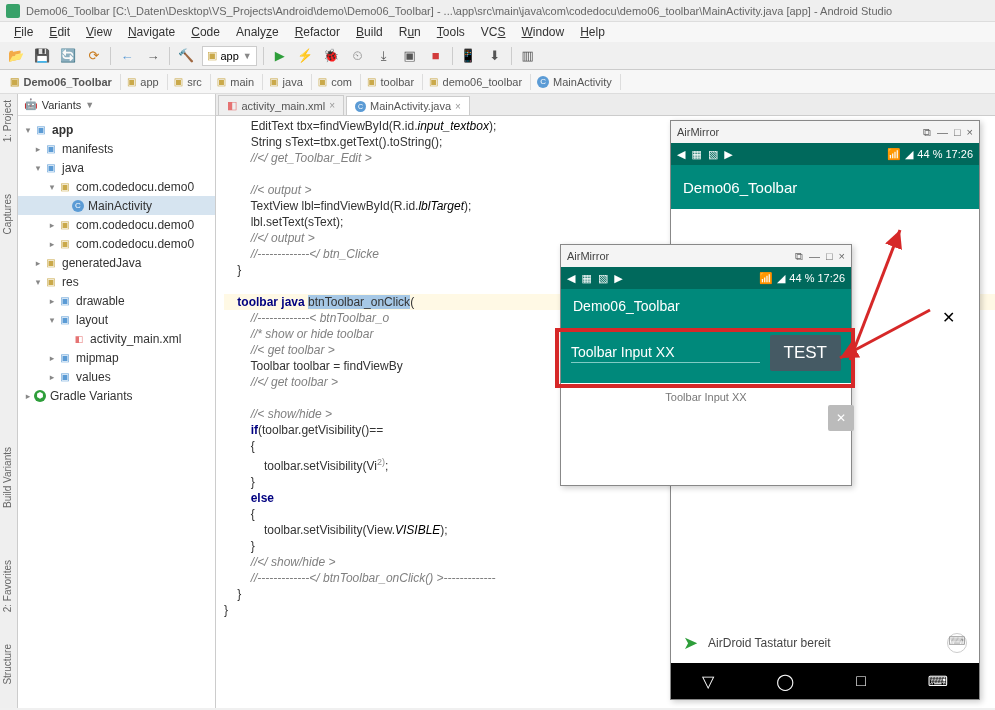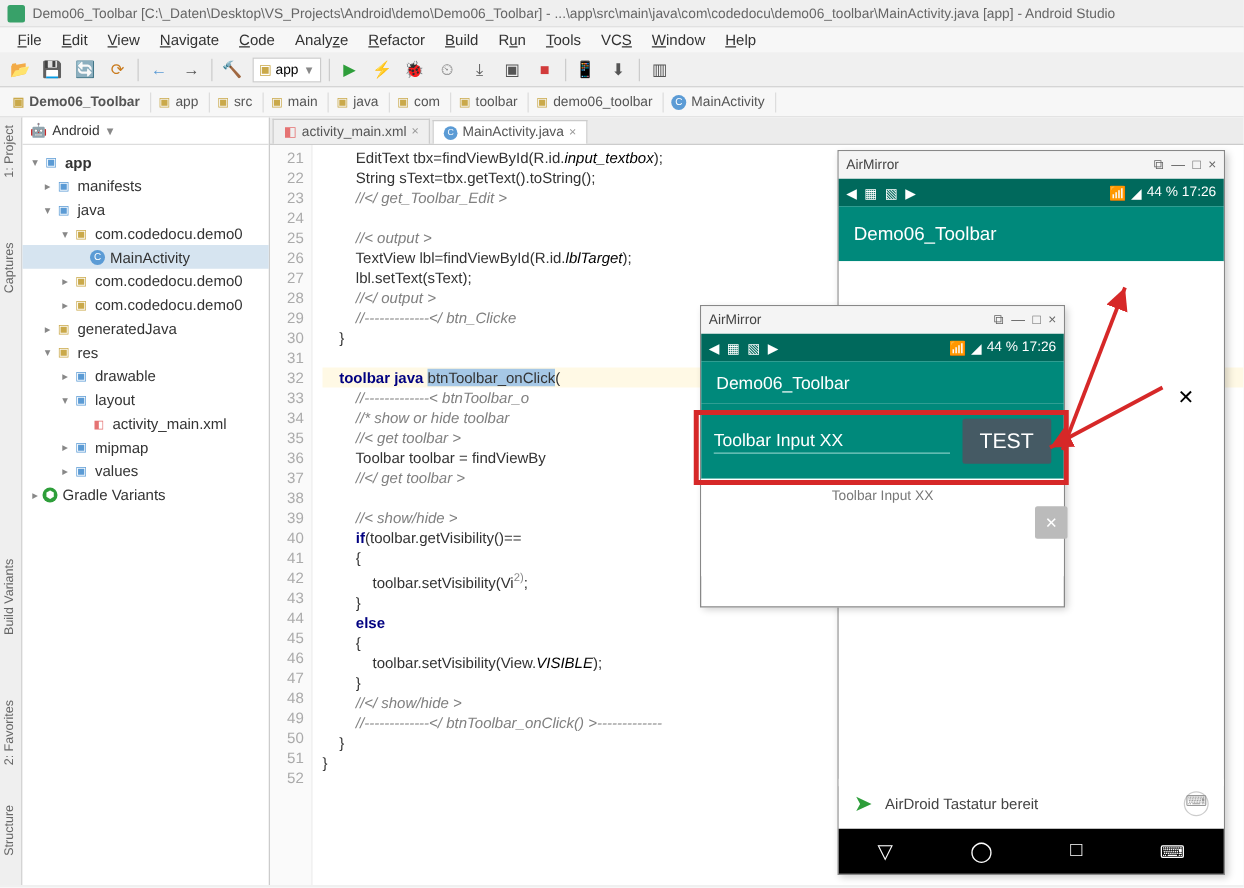--- a/index.html
+++ b/index.html
@@ -201,21 +201,21 @@
     <div class="vlabel">1: Project</div>
     <div class="vlabel" style="margin-top:40px;">Captures</div>
     <div class="vlabel" style="margin-top:200px;">Build Variants</div>
     <div class="vlabel" style="margin-top:40px;">2: Favorites</div>
     <div class="vlabel" style="margin-top:20px;">Structure</div>
   </div>
 
   <div class="project">
     <div class="header">
       <span style="color:#97c23c;margin-right:4px;">🤖</span>
-      <span>Android</span>
+      <span>Variants</span>
       <span class="arrow">▼</span>
     </div>
     <div class="tree">
       <div class="row">
           <span class="exp">▾</span>
           <span class="icon folder">▣</span>
           <span class="bold">app</span>
         </div>
       <div class="row ind1">
           <span class="exp">▸</span>
@@ -297,54 +297,20 @@
           <span>activity_main.xml</span>
           <span class="close">×</span>
         </div>
       <div class="tab active">
           <span class="class-ico">C</span>
           <span>MainActivity.java</span>
           <span class="close">×</span>
         </div>
     </div>
     <div class="code-wrap">
-      <div class="gutter">
-21
-22
-23
-24
-25
-26
-27
-28
-29
-30
-31
-32
-33
-34
-35
-36
-37
-38
-39
-40
-41
-42
-43
-44
-45
-46
-47
-48
-49
-50
-51
-52
-      </div>
       <div class="code">        EditText tbx=findViewById(R.id.<span class="fld">input_textbox</span>);
         String sText=tbx.getText().toString();
         <span class="cmt">//&lt;/ get_Toolbar_Edit &gt;</span>
 
         <span class="cmt">//&lt; output &gt;</span>
         TextView lbl=findViewById(R.id.<span class="fld">lblTarget</span>);
         lbl.setText(sText);
         <span class="cmt">//&lt;/ output &gt;</span>
         <span class="cmt">//-------------&lt;/ btn_Clicke</span>
     }

